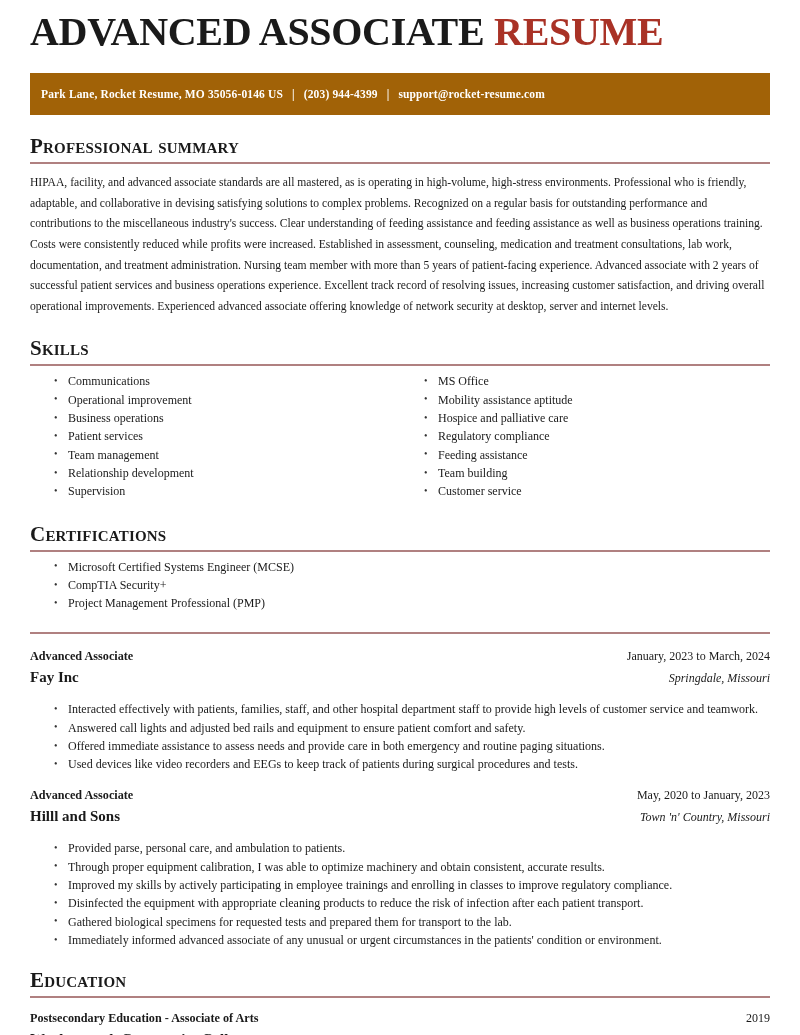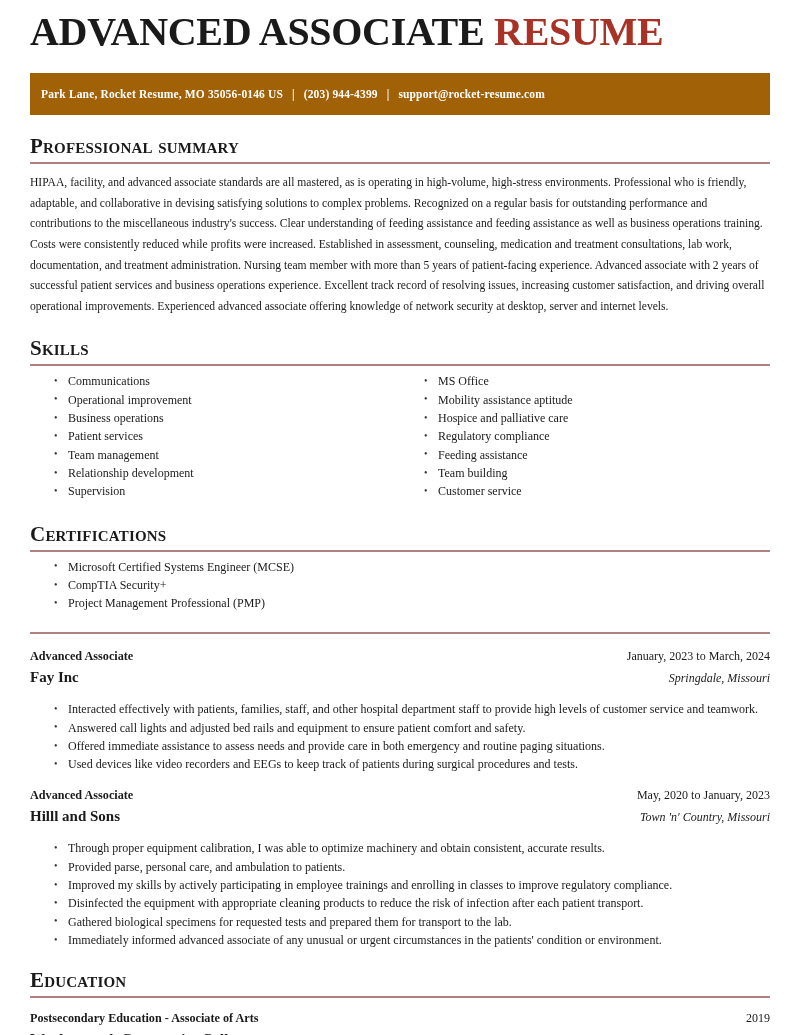--- a/index.html
+++ b/index.html
@@ -225,22 +225,22 @@
         <div class="entry">
           <div class="entry-row">
             <span class="entry-title">Advanced Associate</span>
             <span class="entry-dates">May, 2020 to January, 2023</span>
           </div>
           <div class="entry-row">
             <span class="entry-org">Hilll and Sons</span>
             <span class="entry-location">Town 'n' Country, Missouri</span>
           </div>
           <ul class="bullets">
+            <li>Provided parse, personal care, and ambulation to patients.</li>
             <li>Through proper equipment calibration, I was able to optimize machinery and obtain consistent, accurate results.</li>
-            <li>Provided parse, personal care, and ambulation to patients.</li>
             <li>Improved my skills by actively participating in employee trainings and enrolling in classes to improve regulatory compliance.</li>
             <li>Disinfected the equipment with appropriate cleaning products to reduce the risk of infection after each patient transport.</li>
             <li>Gathered biological specimens for requested tests and prepared them for transport to the lab.</li>
             <li>Immediately informed advanced associate of any unusual or urgent circumstances in the patients' condition or environment.</li>
           </ul>
         </div>
       </div>
   </div>
 
   <div class="section">

